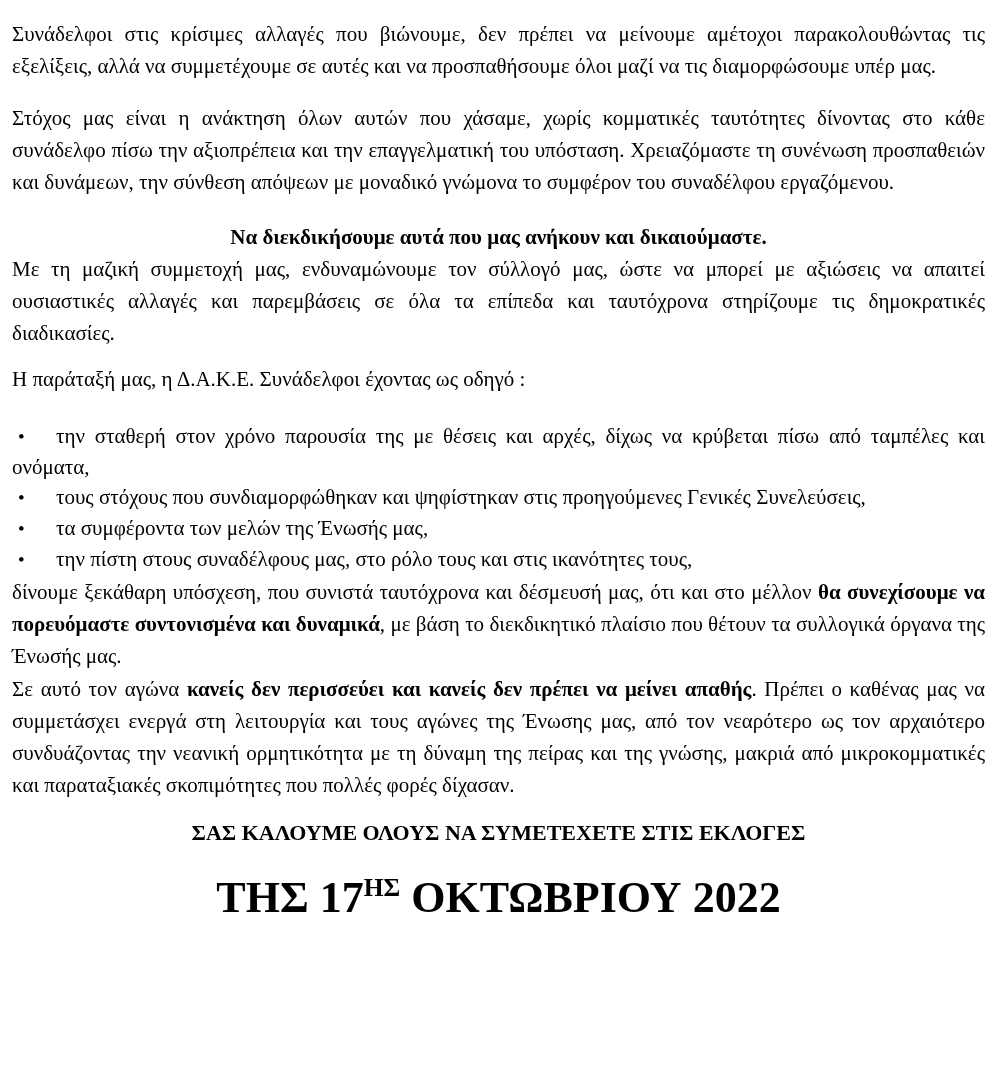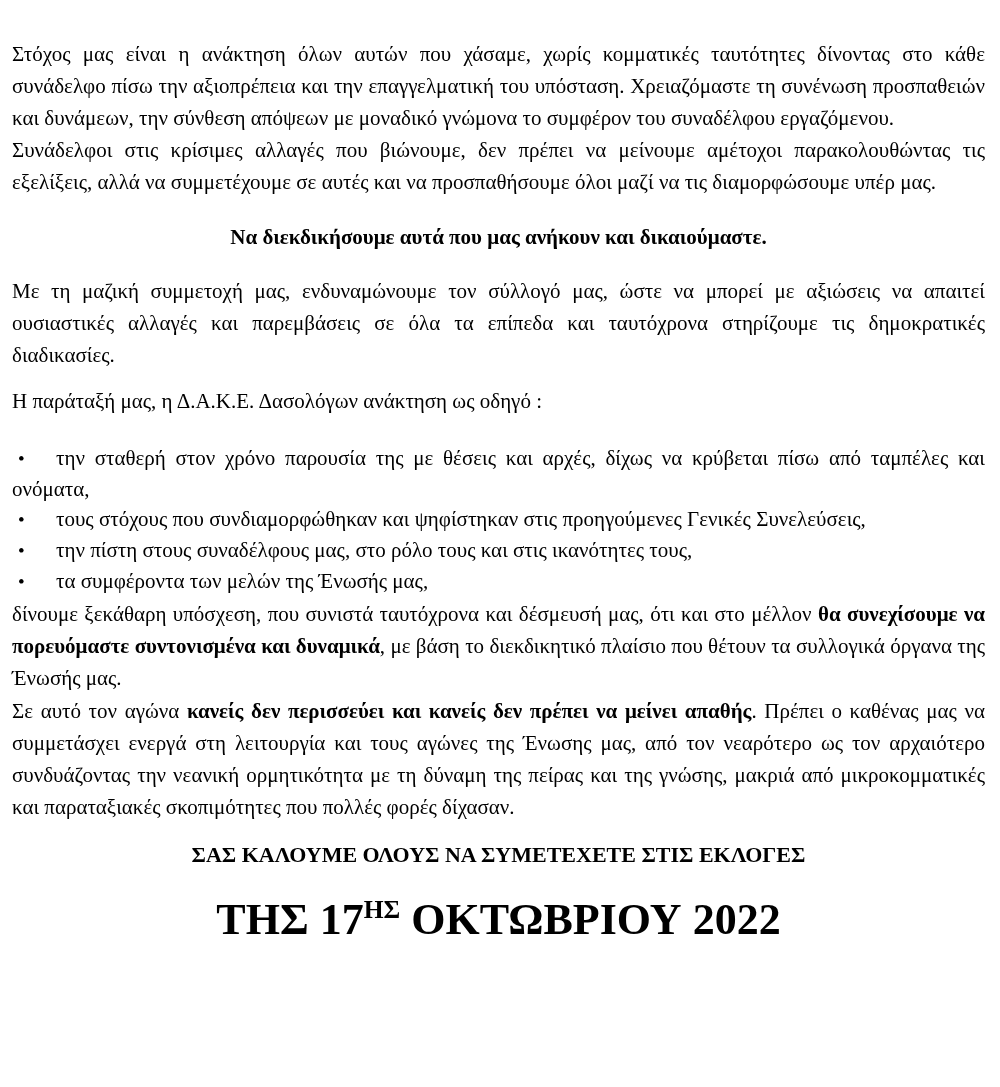--- a/index.html
+++ b/index.html
@@ -17,21 +17,21 @@
     box-sizing: border-box;
     width: 1000px;
     height: 1087px;
     padding: 18px 15px 0 12px;
   }
   p { margin: 0; }
   .justify { text-align: justify; }
   .mt-14 { margin-top: 1px; }
   .mt-16 { margin-top: 14px; }
   .mt-20 { margin-top: 20px; }
-  .mt-22 { margin-top: 22px; }
+  .mt-22 { }
   .slogan {
     margin-top: 23px;
     text-align: center;
     font-weight: bold;
   }
   .bullets { margin-top: 26px; }
   .bullet-row {
     text-align: justify;
     line-height: 30px;
   }
@@ -62,35 +62,35 @@
     font-size: 58%;
     vertical-align: super;
     line-height: 0;
   }
 </style>
 </head>
 <body>
 
 <div class="page">
 
+  <p class="justify">Συνάδελφοι στις κρίσιμες αλλαγές που βιώνουμε, δεν πρέπει να μείνουμε αμέτοχοι παρακολουθώντας τις εξελίξεις, αλλά να συμμετέχουμε σε αυτές και να προσπαθήσουμε όλοι μαζί να τις διαμορφώσουμε υπέρ μας.</p>
+
   <p class="justify mt-20">Στόχος μας είναι η ανάκτηση όλων αυτών που χάσαμε, χωρίς κομματικές ταυτότητες δίνοντας στο κάθε συνάδελφο πίσω την αξιοπρέπεια και την επαγγελματική του υπόσταση. Χρειαζόμαστε τη συνένωση προσπαθειών και δυνάμεων, την σύνθεση απόψεων με μοναδικό γνώμονα το συμφέρον του συναδέλφου εργαζόμενου.</p>
-
-  <p class="justify">Συνάδελφοι στις κρίσιμες αλλαγές που βιώνουμε, δεν πρέπει να μείνουμε αμέτοχοι παρακολουθώντας τις εξελίξεις, αλλά να συμμετέχουμε σε αυτές και να προσπαθήσουμε όλοι μαζί να τις διαμορφώσουμε υπέρ μας.</p>
 
   <p class="slogan">Να διεκδικήσουμε αυτά που μας ανήκουν και δικαιούμαστε.</p>
 
   <p class="justify mt-22">Με τη μαζική συμμετοχή μας, ενδυναμώνουμε τον σύλλογό μας, ώστε να μπορεί με αξιώσεις να απαιτεί ουσιαστικές αλλαγές και παρεμβάσεις σε όλα τα επίπεδα και ταυτόχρονα στηρίζουμε τις δημοκρατικές διαδικασίες.</p>
 
-  <p class="mt-16">Η παράταξή μας, η Δ.Α.Κ.Ε. Δασολόγων ανάκτηση ως οδηγό :</p>
+  <p class="mt-16">Η παράταξή μας, η Δ.Α.Κ.Ε. Συνάδελφοι έχοντας ως οδηγό :</p>
 
   <div class="bullets">
     <div class="bullet-row"><span class="bullet-dot">•</span><span>την σταθερή στον χρόνο παρουσία της με θέσεις και αρχές, δίχως να κρύβεται πίσω από ταμπέλες και ονόματα,</span></div>
     <div class="bullet-row"><span class="bullet-dot">•</span><span>τους στόχους που συνδιαμορφώθηκαν και ψηφίστηκαν στις προηγούμενες Γενικές Συνελεύσεις,</span></div>
+    <div class="bullet-row"><span class="bullet-dot">•</span><span>τα συμφέροντα των μελών της Ένωσής μας,</span></div>
     <div class="bullet-row"><span class="bullet-dot">•</span><span>την πίστη στους συναδέλφους μας, στο ρόλο τους και στις ικανότητες τους,</span></div>
-    <div class="bullet-row"><span class="bullet-dot">•</span><span>τα συμφέροντα των μελών της Ένωσής μας,</span></div>
   </div>
 
   <p class="justify mt-14"><span>δίνουμε ξεκάθαρη υπόσχεση,  που συνιστά ταυτόχρονα και δέσμευσή μας, ότι και στο μέλλον </span><strong>θα συνεχίσουμε να πορευόμαστε συντονισμένα και δυναμικά</strong><span>, με βάση το διεκδικητικό πλαίσιο που θέτουν τα συλλογικά όργανα της Ένωσής μας.</span></p>
 
   <p class="justify mt-14"><span>Σε αυτό τον αγώνα </span><strong>κανείς δεν περισσεύει και κανείς δεν πρέπει να μείνει απαθής</strong><span>. Πρέπει ο καθένας μας να συμμετάσχει ενεργά στη λειτουργία και τους αγώνες της Ένωσης μας, από τον νεαρότερο ως τον αρχαιότερο συνδυάζοντας την νεανική ορμητικότητα με τη δύναμη της πείρας και της γνώσης, μακριά από μικροκομματικές  και παραταξιακές σκοπιμότητες που πολλές φορές δίχασαν.</span></p>
 
   <h1 class="cta1">ΣΑΣ ΚΑΛΟΥΜΕ ΟΛΟΥΣ ΝΑ ΣΥΜΕΤΕΧΕΤΕ ΣΤΙΣ ΕΚΛΟΓΕΣ</h1>
 
   <h2 class="cta2"><span>ΤΗΣ 17</span><sup>ΗΣ</sup><span> ΟΚΤΩΒΡΙΟΥ 2022</span></h2>
 

